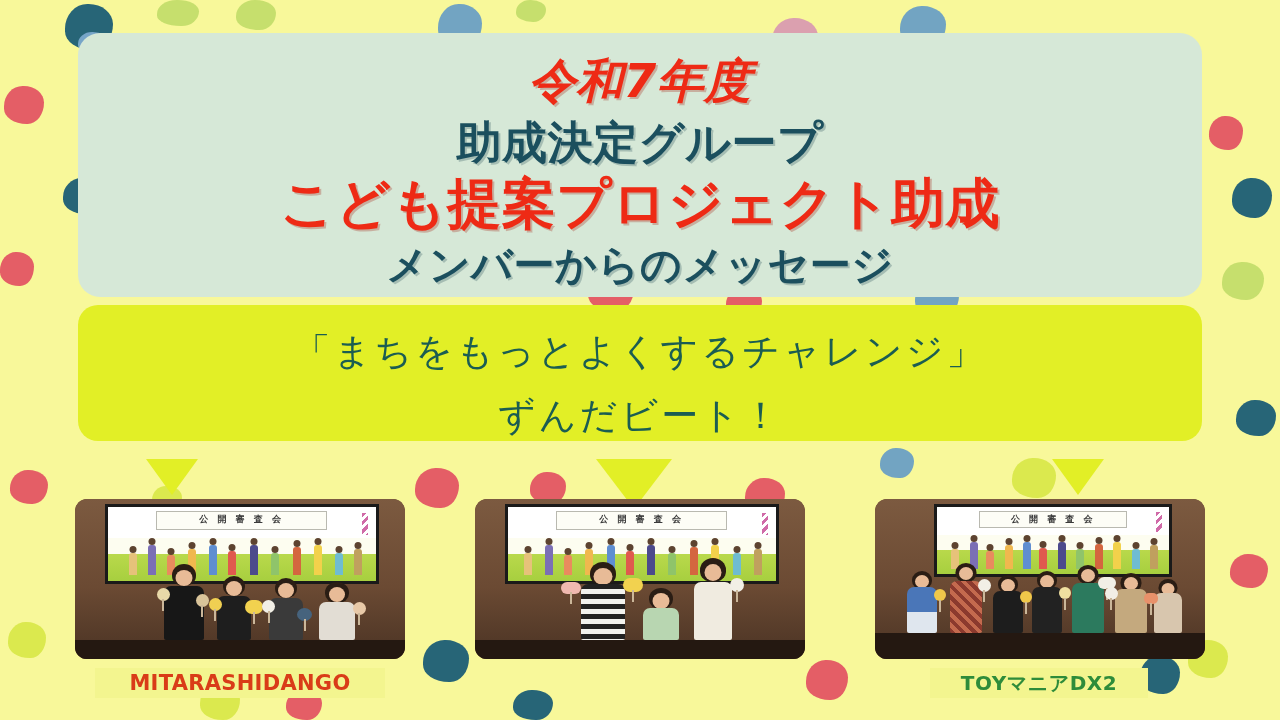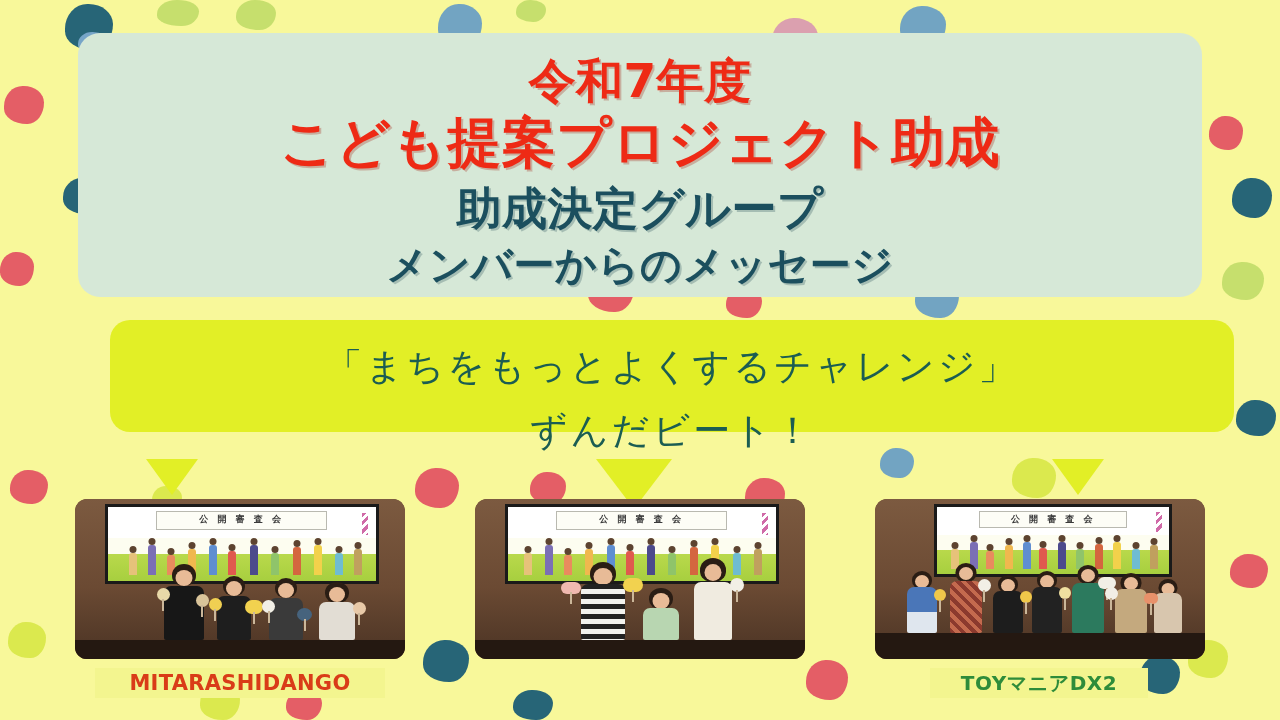--- a/index.html
+++ b/index.html
@@ -50,20 +50,21 @@
     font-weight: 700;
     letter-spacing: 0.5px;
     line-height: 1.0;
     white-space: nowrap;
   }
   #title-line-1 {
     font-size: 47px;
     color: #ee2a15;
     margin-top: 18px;
     text-shadow: 2px 2px 0 rgba(160,30,15,0.28);
+    font-style: italic;
   }
   #title-line-2 {
     font-size: 54px;
     color: #ee2a15;
     margin-top: 12px;
     text-shadow: 2px 2px 0 rgba(160,30,15,0.28);
   }
   #title-line-3 {
     font-size: 45px;
     color: #1b4f5e;
@@ -74,28 +75,27 @@
     font-size: 41px;
     color: #1b4f5e;
     margin-top: 14px;
     text-shadow: 2px 2px 0 rgba(20,60,72,0.25);
   }
 
   
   #speech-bubble {
     position: absolute;
     left: 78px;
-    top: 320px;
+    top: 305px;
     width: 1124px;
-    height: 112px;
+    height: 136px;
     background: #e2ef26;
     border-radius: 20px;
     text-align: center;
     box-sizing: border-box;
-    margin-left: 32px;
   }
   .bubble-line {
     color: #1b5d52;
     font-weight: 500;
     letter-spacing: 3px;
     white-space: nowrap;
   }
   #bubble-line-1 {
     font-size: 37px;
     padding-top: 22px;
@@ -343,22 +343,22 @@
     <div class="blob" style="left:200px; top:684px; width:40px; height:36px; background:#d9e84a;"></div>
     <div class="blob" style="left:286px; top:690px; width:36px; height:30px; background:#e35563;"></div>
     <div class="blob" style="left:806px; top:660px; width:42px; height:40px; background:#e35563;"></div>
     <div class="blob" style="left:1140px;top:656px; width:40px; height:38px; background:#1b5d75;"></div>
     <div class="blob" style="left:880px; top:448px; width:34px; height:30px; background:#6a9fc4;"></div>
     <div class="blob" style="left:152px; top:486px; width:30px; height:26px; background:#d9e84a;"></div>
   </div>
 
   <div id="header-panel">
     <div class="title-line" id="title-line-1">令和7年度</div>
+    <div class="title-line" id="title-line-3">助成決定グループ</div>
     <div class="title-line" id="title-line-2">こども提案プロジェクト助成</div>
-    <div class="title-line" id="title-line-3">助成決定グループ</div>
     <div class="title-line" id="title-line-4">メンバーからのメッセージ</div>
   </div>
 
   <div id="speech-bubble">
     <div class="bubble-line" id="bubble-line-1">「まちをもっとよくするチャレンジ」</div>
     <div class="bubble-line" id="bubble-line-2">ずんだビート！</div>
   </div>
   <div class="bubble-tail" id="bubble-tail-left"></div>
   <div class="bubble-tail" id="bubble-tail-mid"></div>
   <div class="bubble-tail" id="bubble-tail-right"></div>

